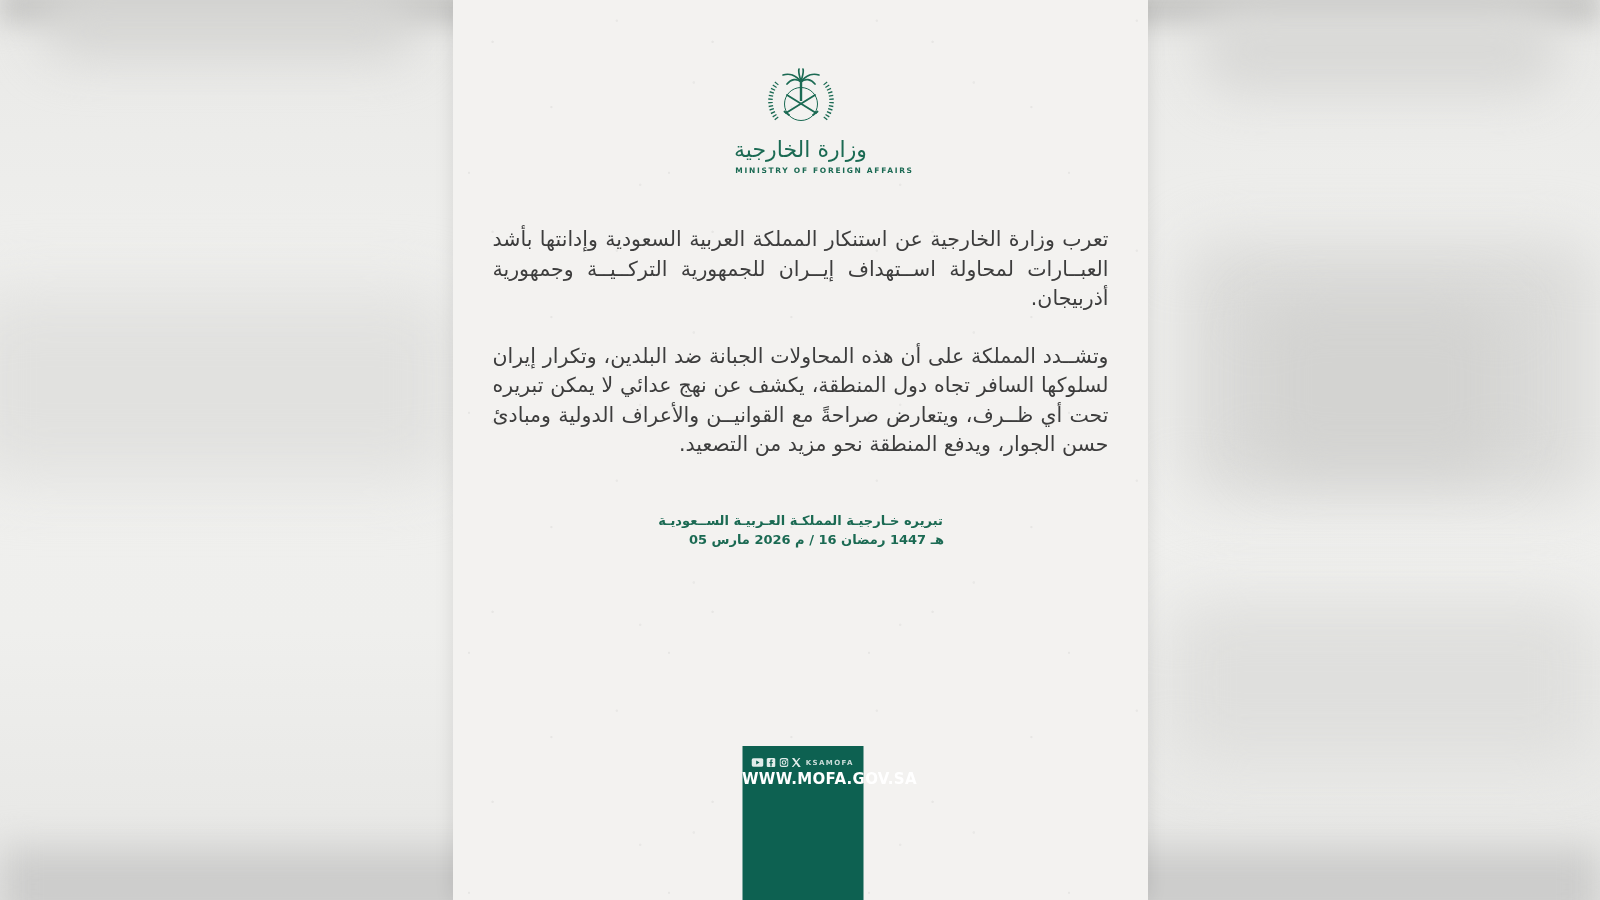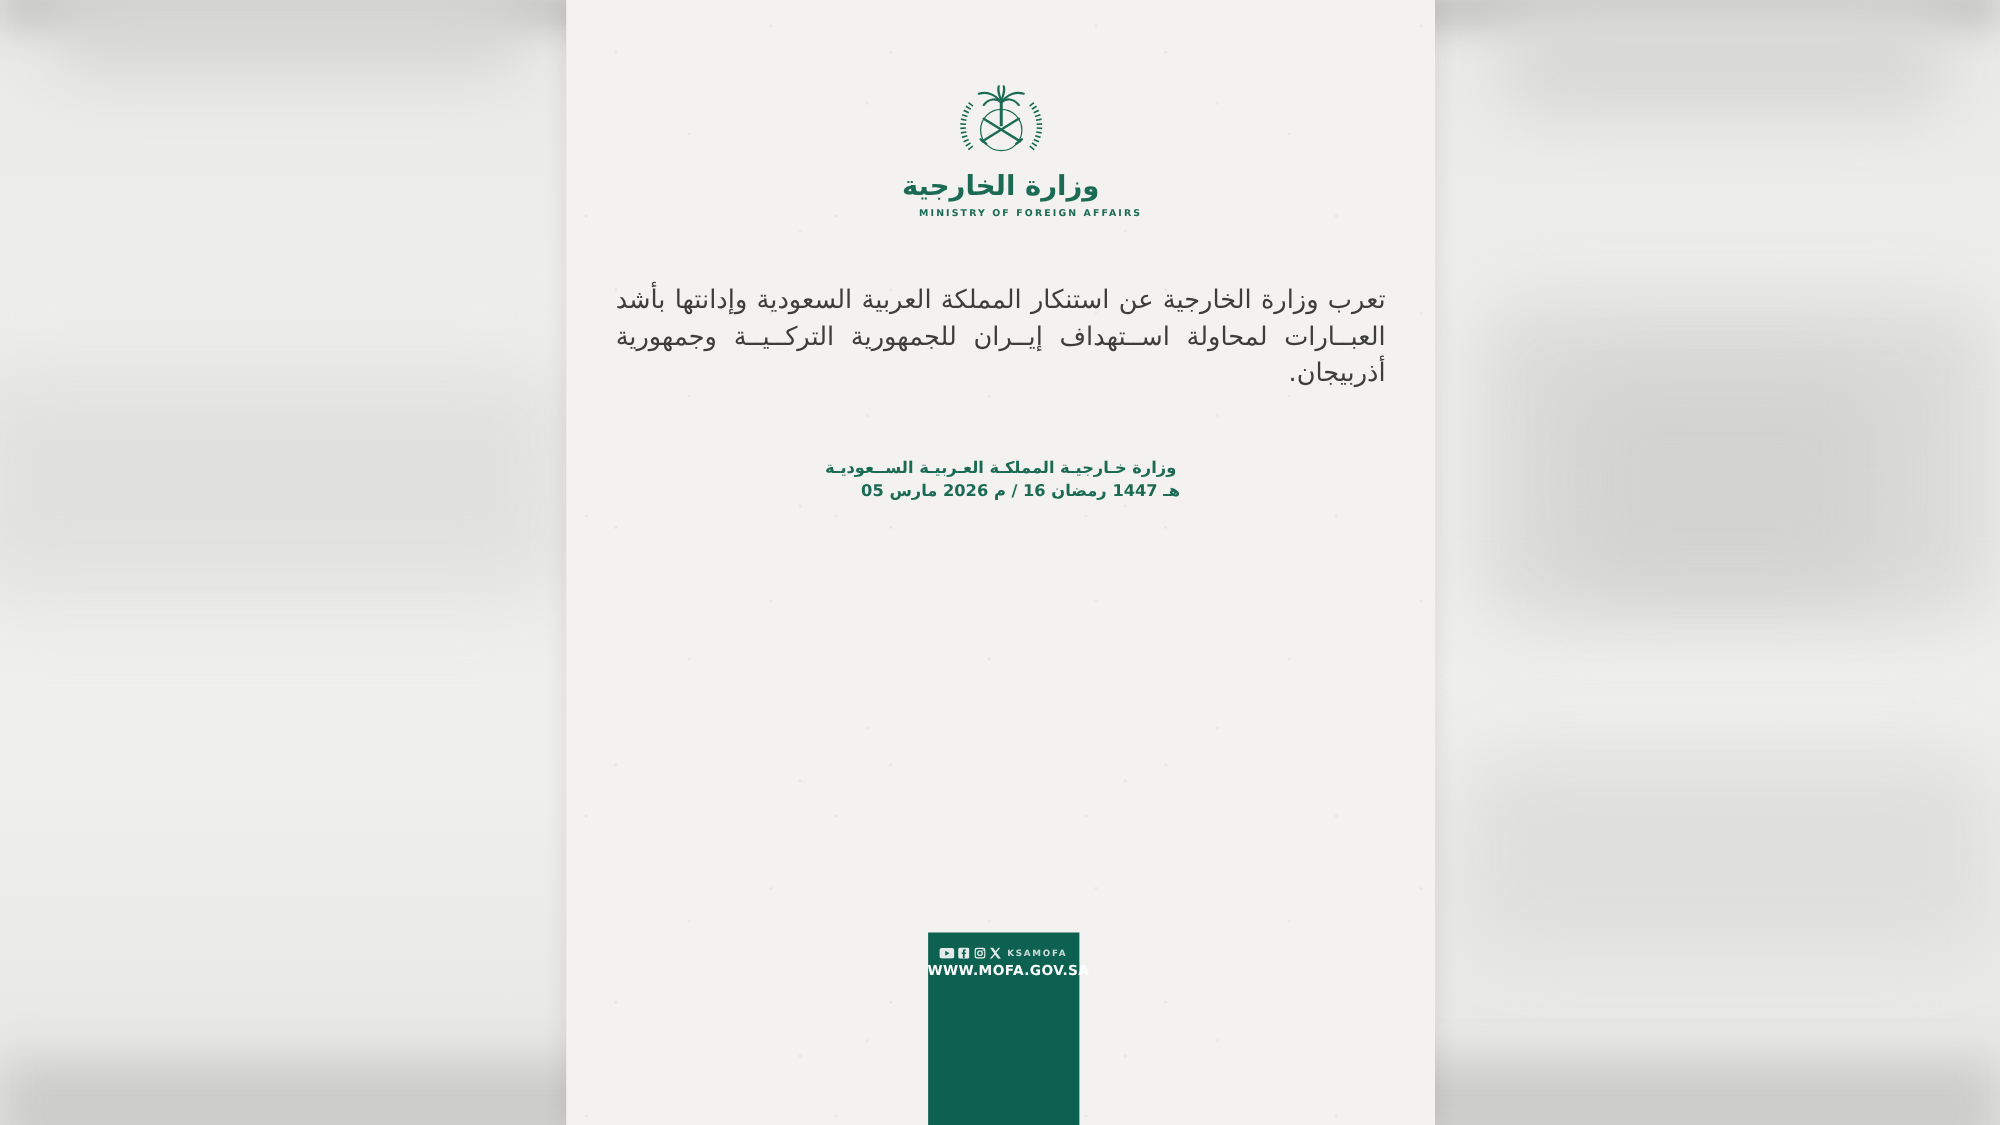--- a/index.html
+++ b/index.html
@@ -23,38 +23,38 @@
     background-image:
       radial-gradient(circle at 18% 22%,rgba(0,0,0,0.05) 0.8px,transparent 1.6px),
       radial-gradient(circle at 63% 9%,rgba(0,0,0,0.045) 0.8px,transparent 1.6px),
       radial-gradient(circle at 41% 51%,rgba(0,0,0,0.05) 0.7px,transparent 1.5px),
       radial-gradient(circle at 86% 33%,rgba(0,0,0,0.04) 0.9px,transparent 1.7px),
       radial-gradient(circle at 8% 72%,rgba(0,0,0,0.05) 0.7px,transparent 1.5px),
       radial-gradient(circle at 72% 84%,rgba(0,0,0,0.045) 0.8px,transparent 1.6px);
     background-size:220px 190px,260px 230px,240px 210px,280px 250px,200px 240px,260px 220px;}
 
   .logo-block{padding-top:68px;text-align:center;}
-  .calligraphy{margin-top:1px;font-size:22px;font-weight:bold;color:#1b6a53;letter-spacing:-0.5px;}
+  .calligraphy{margin-top:1px;font-size:22px;font-weight:normal;color:#1b6a53;letter-spacing:-0.5px;}
   .mofa-en{margin-top:4px;font-size:7.5px;font-weight:bold;letter-spacing:1.7px;color:#1b6a53;margin-left:48px;}
 
   .content{direction:rtl;width:618px;margin:50px auto 0 auto;color:#3d3d3d;
     font-size:20.5px;line-height:29.5px;text-align:justify;text-align-last:right;}
   .content p{margin:1px;}
   .content p + p{margin-top:28px;}
 
   .sig{margin-top:52px;text-align:center;color:#1b6a53;font-weight:bold;}
   .sig .issuer{font-size:13px;line-height:18px;}
   .sig .date{direction:ltr;font-size:13px;line-height:19px;padding-left:32px;}
 
   .footer-box{position:absolute;left:50%;top:746px;transform:translateX(calc(-50% + 2px));
     width:121px;height:154px;background:#0d6151;}
   .social-row{display:flex;justify-content:center;align-items:center;gap:3.5px;margin-top:12px;}
   .social-row svg{display:block;}
   .handle{color:rgba(255,255,255,0.78);font-size:7px;font-weight:bold;letter-spacing:1.4px;margin-left:1px;}
-  .site{margin-top:3px;text-align:center;color:#ffffff;font-size:11px;font-weight:bold;letter-spacing:0.3px;}
+  .site{margin-top:3px;text-align:center;color:#ffffff;font-size:15px;font-weight:bold;letter-spacing:0.3px;}
 </style>
 </head>
 <body>
 
 <div class="stage">
   <div class="blob topband"></div>
   <div class="blob r-top"></div>
   <div class="blob l-top"></div>
   <div class="blob r-mid"></div>
   <div class="blob r-core"></div>
@@ -86,24 +86,25 @@
             <path d="M53.5,43.5 L49,47"></path>
           </g>
         </g>
       </svg>
       <div class="calligraphy">وزارة الخارجية</div>
       <div class="mofa-en">MINISTRY OF FOREIGN AFFAIRS</div>
     </div>
 
     <div class="content">
       <p>تعرب وزارة الخارجية عن استنكار المملكة العربية السعودية وإدانتها بأشد العبــارات لمحاولة اســتهداف إيــران للجمهورية التركــيــة وجمهورية أذربيجان.</p>
+      <p>وتشــدد المملكة على أن هذه المحاولات الجبانة ضد البلدين، وتكرار إيران لسلوكها السافر تجاه دول المنطقة، يكشف عن نهج عدائي لا يمكن تبريره تحت أي ظــرف، ويتعارض صراحةً مع القوانيــن والأعراف الدولية ومبادئ حسن الجوار، ويدفع المنطقة نحو مزيد من التصعيد.</p>
     </div>
 
     <div class="sig">
-      <div class="issuer">وزارة خـارجيـة المملكـة العـربيـة الســعوديـة</div>
+      <div class="issuer">تبريره خـارجيـة المملكـة العـربيـة الســعوديـة</div>
       <div class="date">05 مارس‎ 2026 م‎ / 16 رمضان‎ 1447 هـ</div>
     </div>
 
     <div class="footer-box">
       <div class="social-row">
         <svg width="12" height="9" viewBox="0 0 12 9">
           <rect x="0" y="0.3" width="12" height="8.4" rx="2" fill="#ffffff" opacity="0.88"></rect>
           <path d="M4.7,2.5 L8.1,4.5 L4.7,6.5 Z" fill="#0d6151"></path>
         </svg>
         <svg width="9" height="9" viewBox="0 0 9 9">

